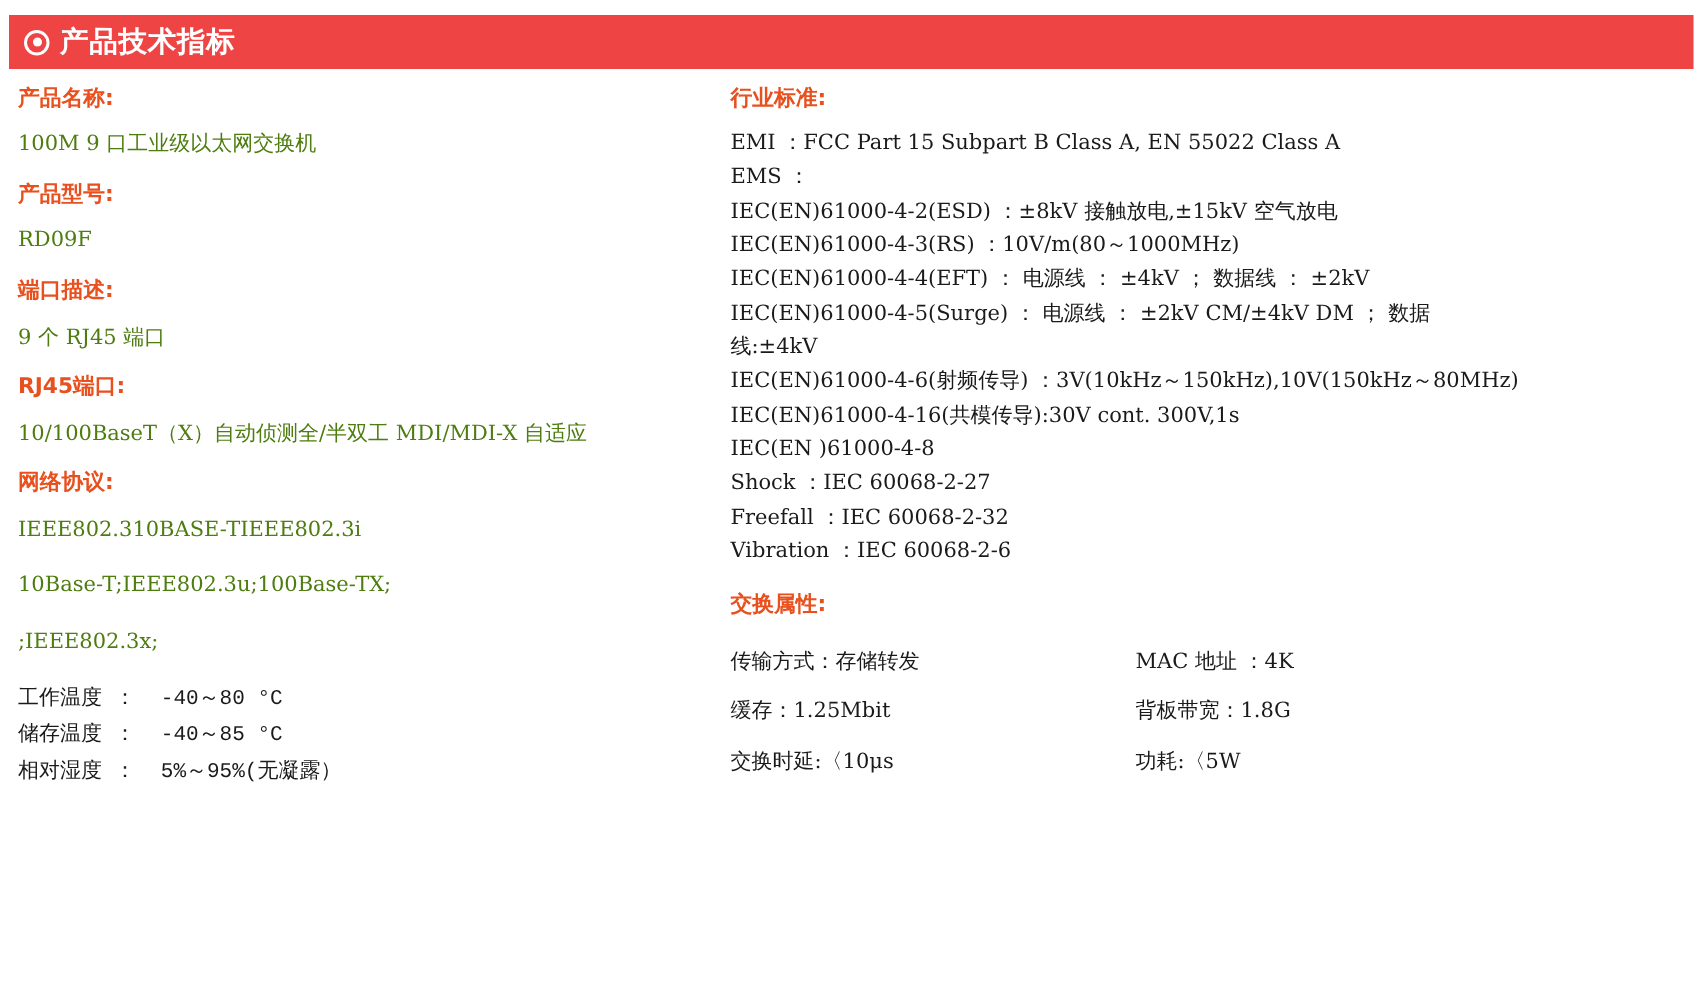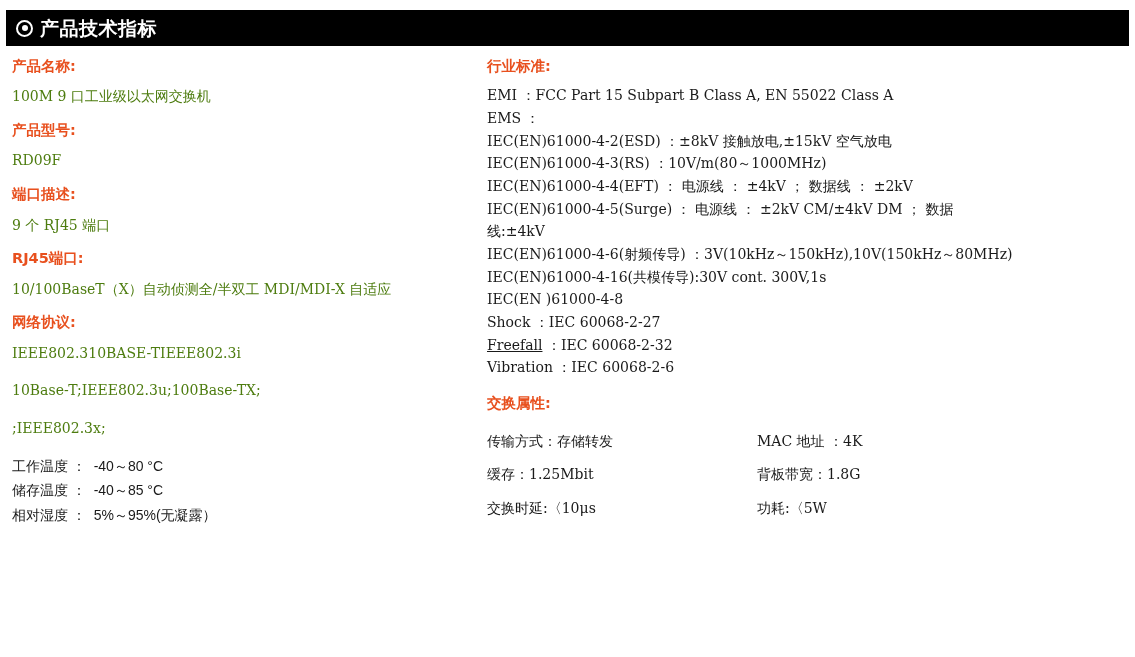--- a/index.html
+++ b/index.html
@@ -20,21 +20,21 @@
     height: 657px;
     box-sizing: border-box;
   }
   
   .header-bar {
     position: absolute;
     left: 6px;
     top: 10px;
     width: 1123px;
     height: 36px;
-    background: #000000;
+    background: #ef4444;
     display: flex;
     align-items: center;
     box-sizing: border-box;
     padding-left: 10px;
   }
   .header-icon {
     width: 17px;
     height: 17px;
     border-radius: 50%;
     border: 2px solid #ffffff;
@@ -93,39 +93,38 @@
     margin: 0 0 16px 0;
   }
   .body-line.nomargin {
     margin-bottom: 0;
   }
   .block {
     margin-bottom: 14px;
   }
   .env-line {
     font-size: 14px;
-    font-family: Liberation Sans, sans-serif;
+    font-family: Liberation Mono, monospace;
     color: #1a1a1a;
     line-height: 1.75;
     margin: 0;
     white-space: pre;
   }
   
   .std-list {
     font-size: 14px;
     font-family: "DejaVu Serif", "Liberation Serif", serif;
     color: #1a1a1a;
     line-height: 1.62;
     margin: 0 0 16px 0;
   }
   .std-list p {
     margin: 0;
   }
   .underline-term {
-    text-decoration: underline;
   }
   
   .attr-grid {
     display: grid;
     grid-template-columns: 270px auto;
     row-gap: 14px;
     font-size: 14px;
     font-family: "DejaVu Serif", "Liberation Serif", serif;
     color: #1a1a1a;
     line-height: 1.4;

